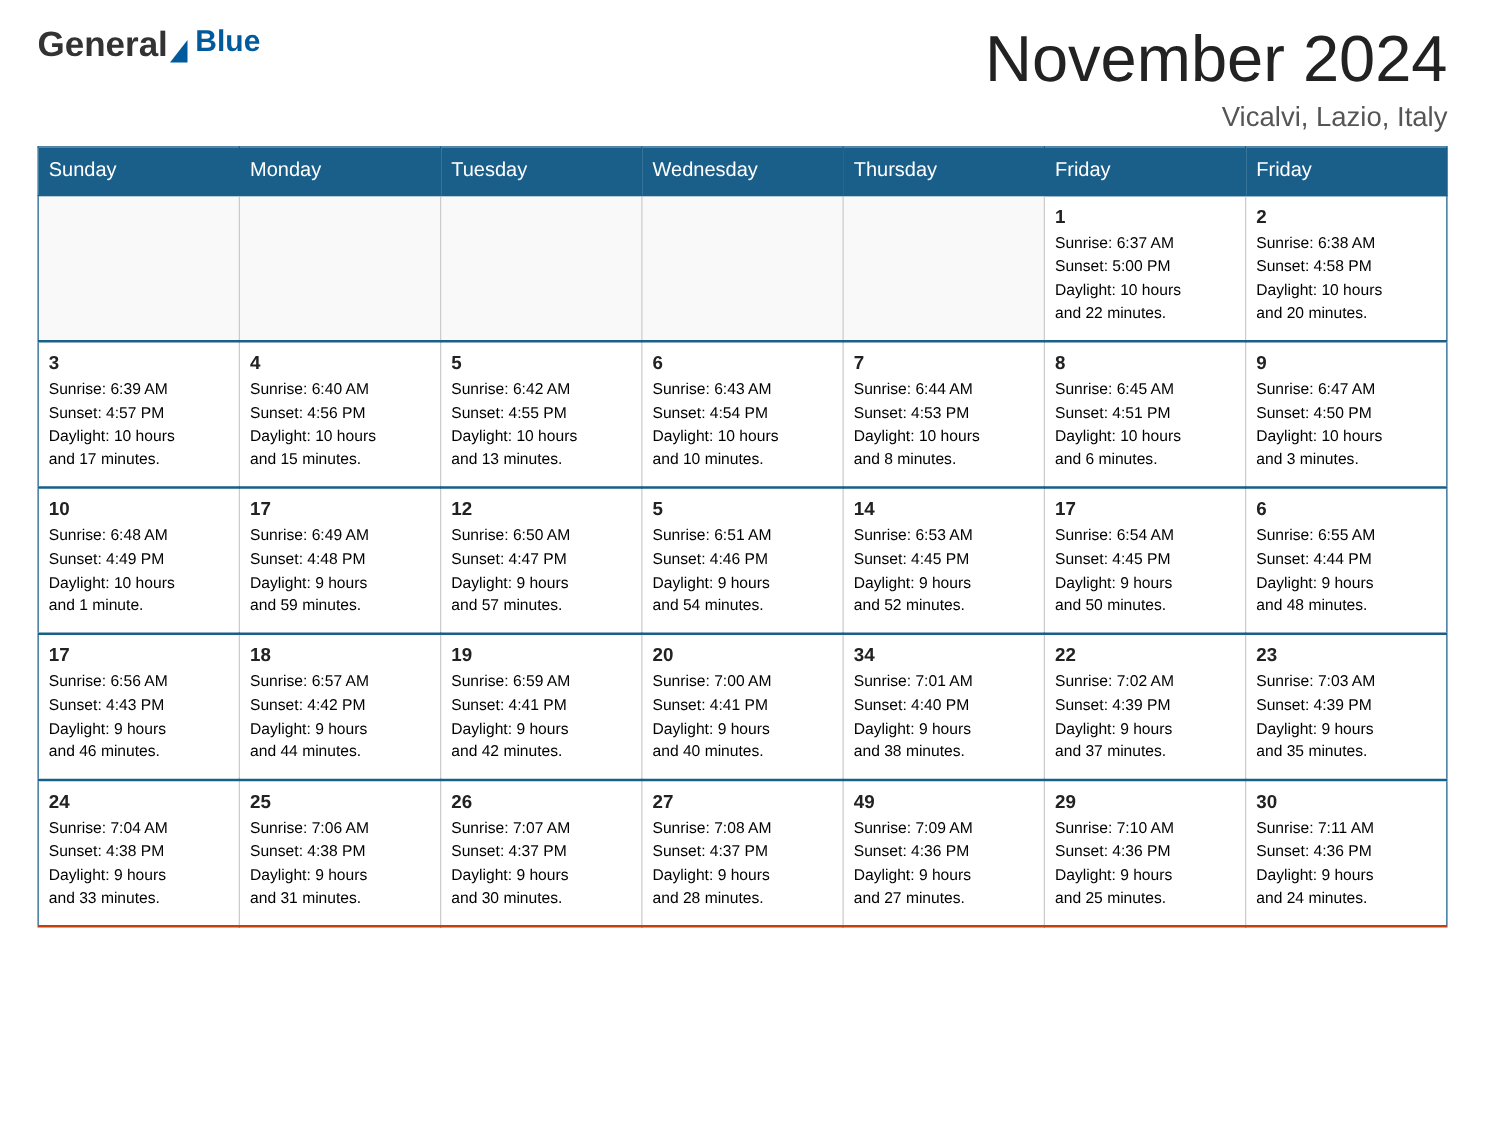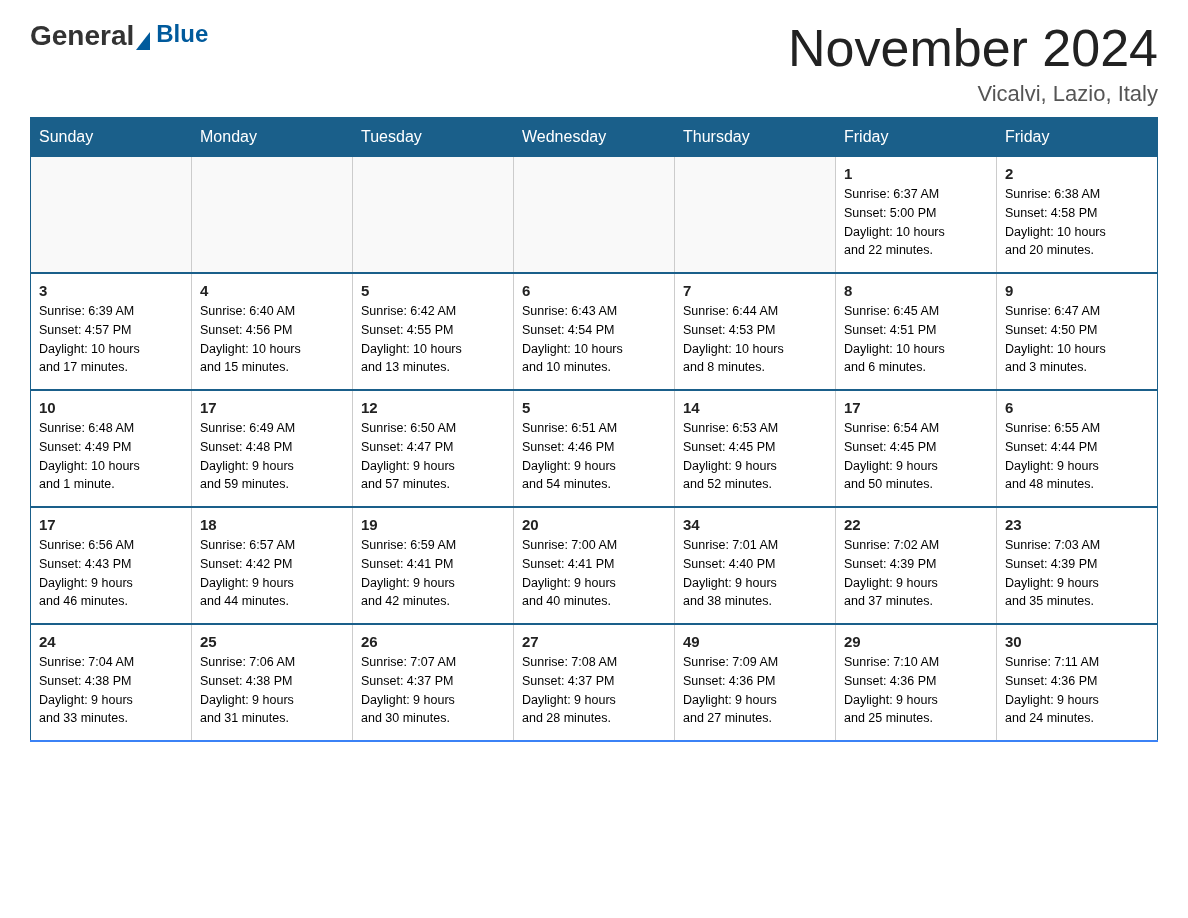--- a/index.html
+++ b/index.html
@@ -100,21 +100,21 @@
     }
     .day-info {
       font-size: 12.5px;
       color: #000000;
       line-height: 1.5;
     }
     .empty-cell {
       background: #f9f9f9;
     }
     .calendar tbody tr:last-child {
-      border-bottom: 2px solid #3b82f6;
+      border-bottom: 2px solid #c2410c;
     }
   </style>
 </head>
 <body>
 
 <div class="header">
   <div class="logo">
     <div class="logo-text">
       <span class="logo-general">General</span>
       <span class="logo-triangle"></span>

